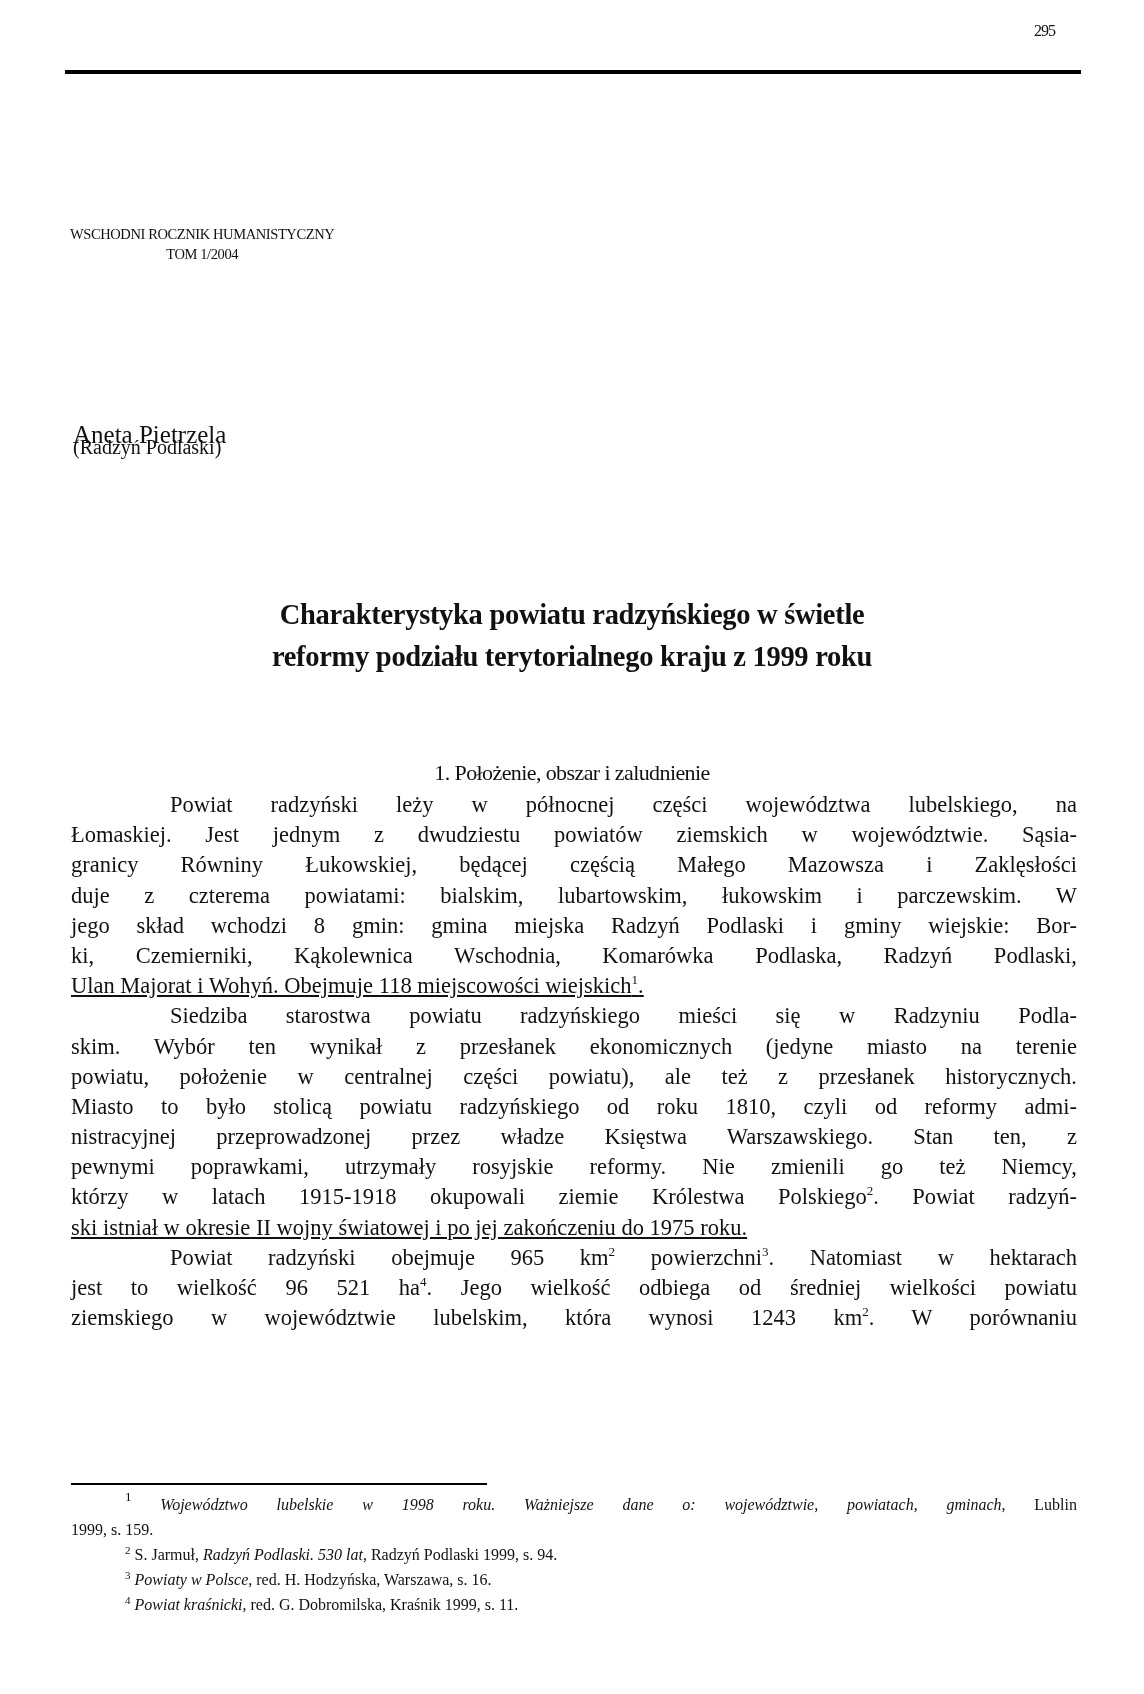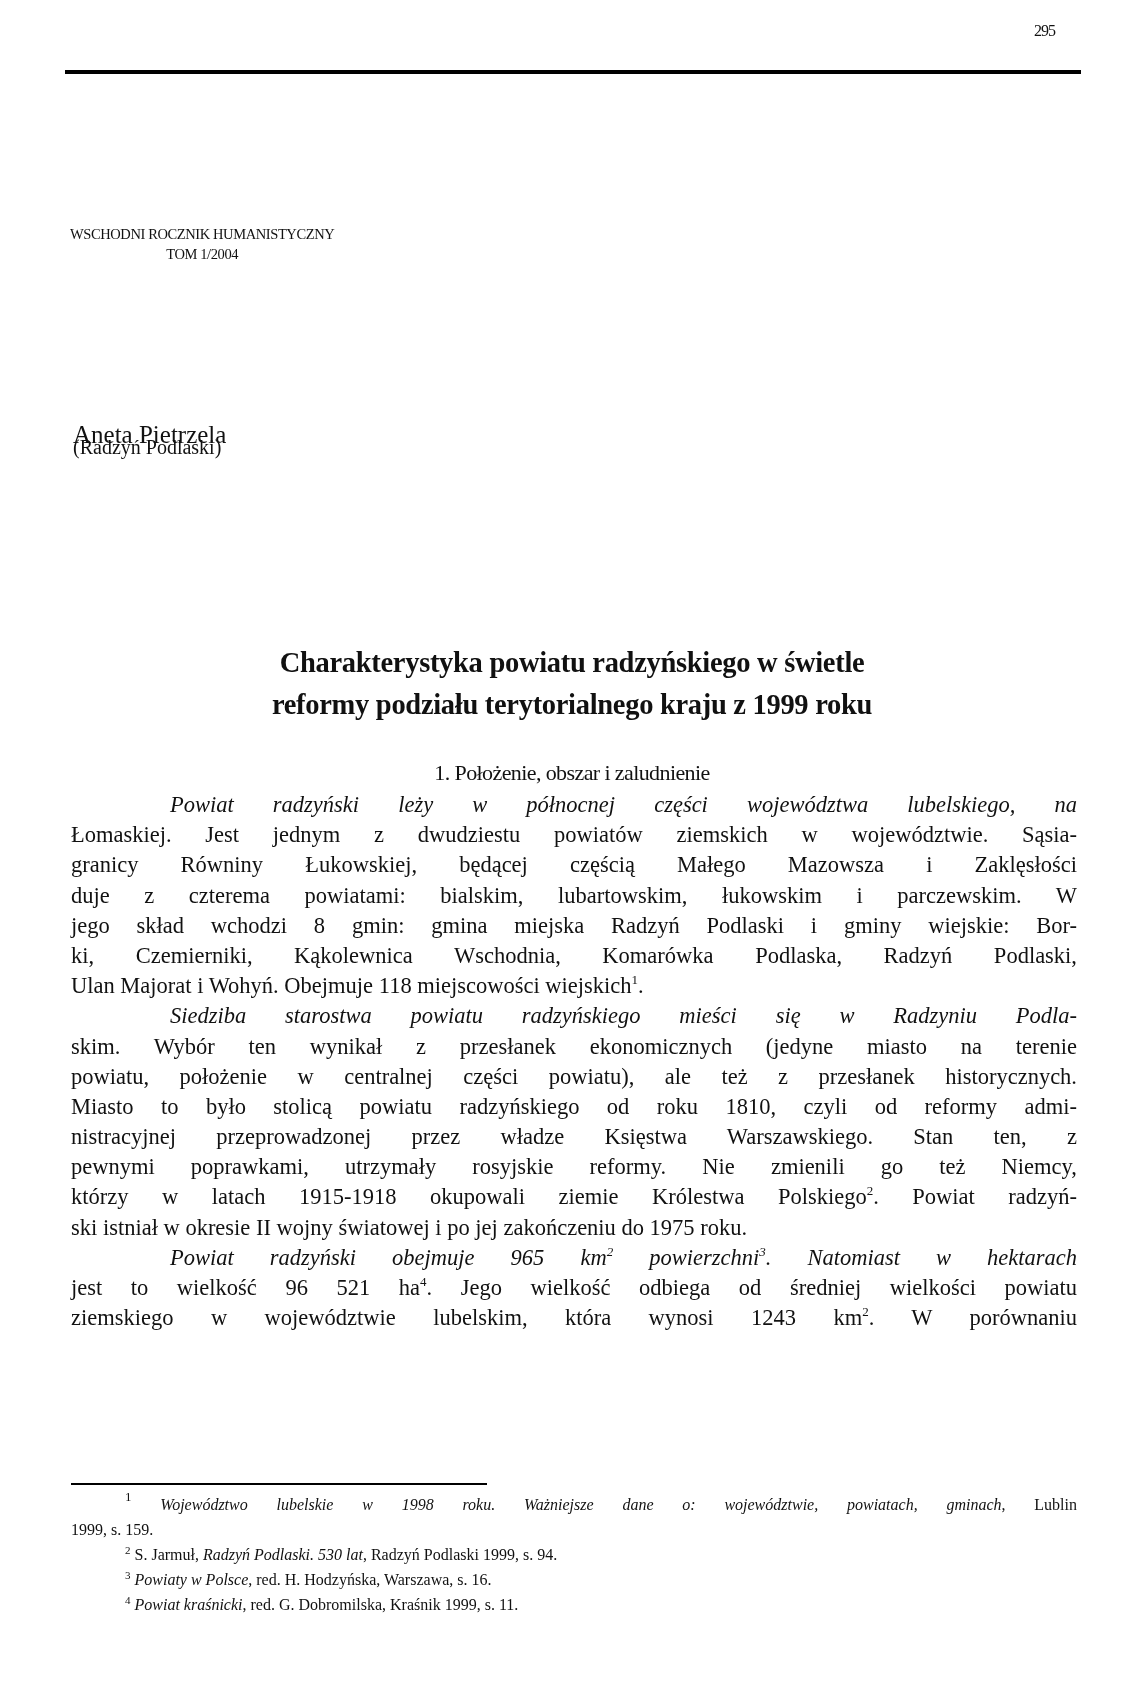--- a/index.html
+++ b/index.html
@@ -18,36 +18,36 @@
       position: absolute; top: 224px; left: 70px; font-size: 14.5px; letter-spacing: -0.4px;
       text-align: center; line-height: 20px;
     }
     .journal div { white-space: nowrap; }
     .author {
       position: absolute; top: 418px; left: 73px; font-size: 25px; line-height: 34px;
     }
     .affil { position: absolute; top: 436px; left: 73px; font-size: 20px; }
     .title {
       position: absolute; top: 594px; left: 60px; width: 1024px; text-align: center;
-      font-weight: bold; font-size: 28.5px; line-height: 42px; letter-spacing: -0.3px; margin-top: 48px;
+      font-weight: bold; font-size: 28.5px; line-height: 42px; letter-spacing: -0.3px;
     }
     .section {
       position: absolute; top: 760px; left: 60px; width: 1024px; text-align: center;
       font-size: 22px; letter-spacing: -0.6px;
     }
     .body {
       position: absolute; top: 790px; left: 71px; width: 1006px;
       font-size: 22.5px; line-height: 30.2px;
     }
     .line {
       display: block; height: 30.2px; white-space: nowrap;
       text-align: justify; text-align-last: justify;
     }
-    .line.indent { padding-left: 99px; font-style: italic; }
-    .line.last { text-align-last: left; }
+    .line.indent { padding-left: 99px; }
+    .line.last { text-align-last: left; text-decoration: underline; }
     sup { font-size: 13px; vertical-align: 9px; line-height: 0; }
     .fn-rule {
       position: absolute; top: 1483px; left: 71px; width: 416px; height: 2px; background: #000;
     }
     .footnotes {
       position: absolute; top: 1492px; left: 71px; width: 1006px; font-size: 16px; line-height: 25px;
     }
     .fn { white-space: nowrap; }
     .fn.sub { padding-left: 54px; }
     .fn sup { font-size: 11px; vertical-align: 6px; }

